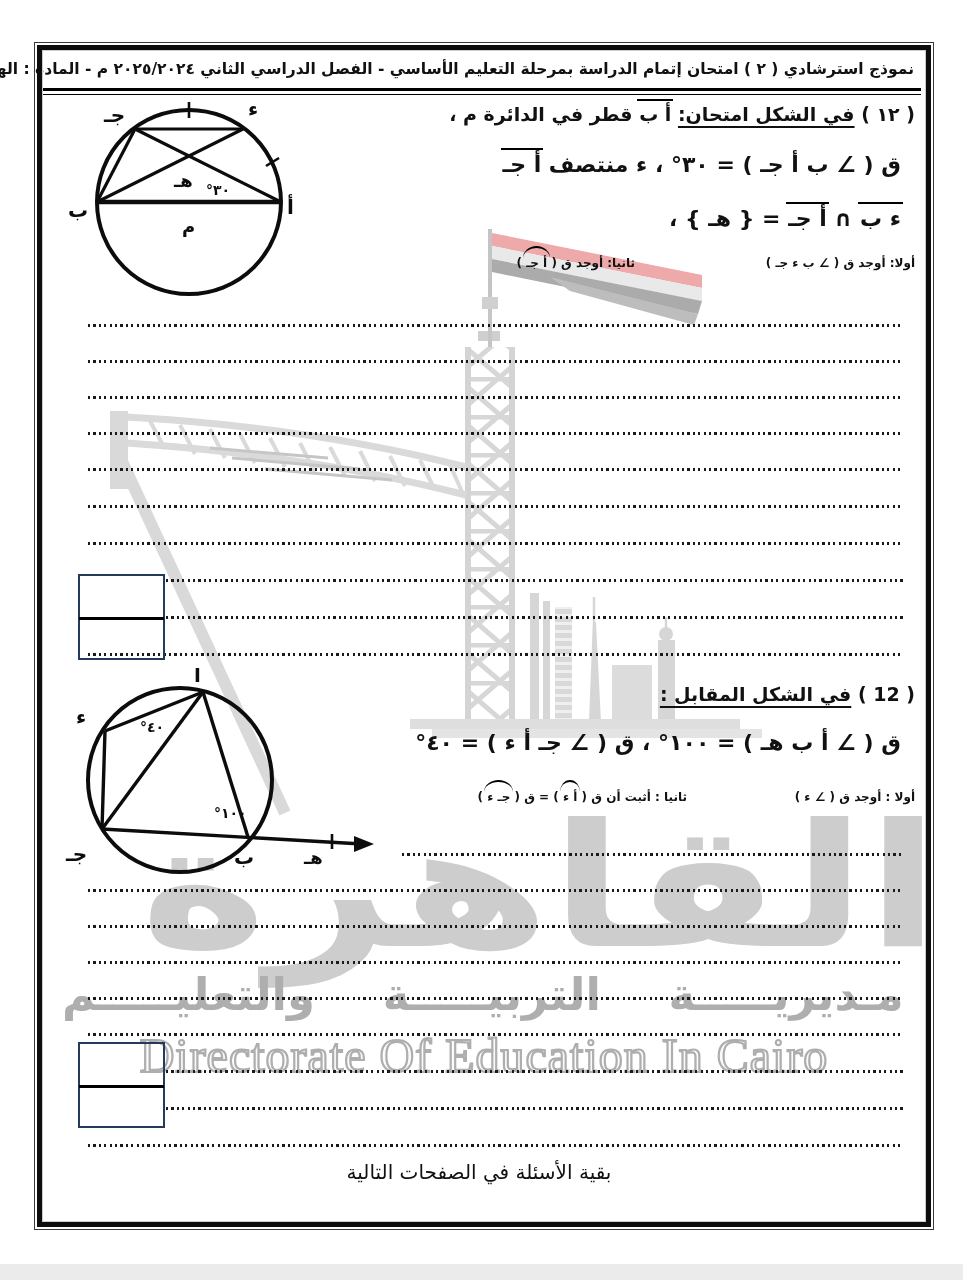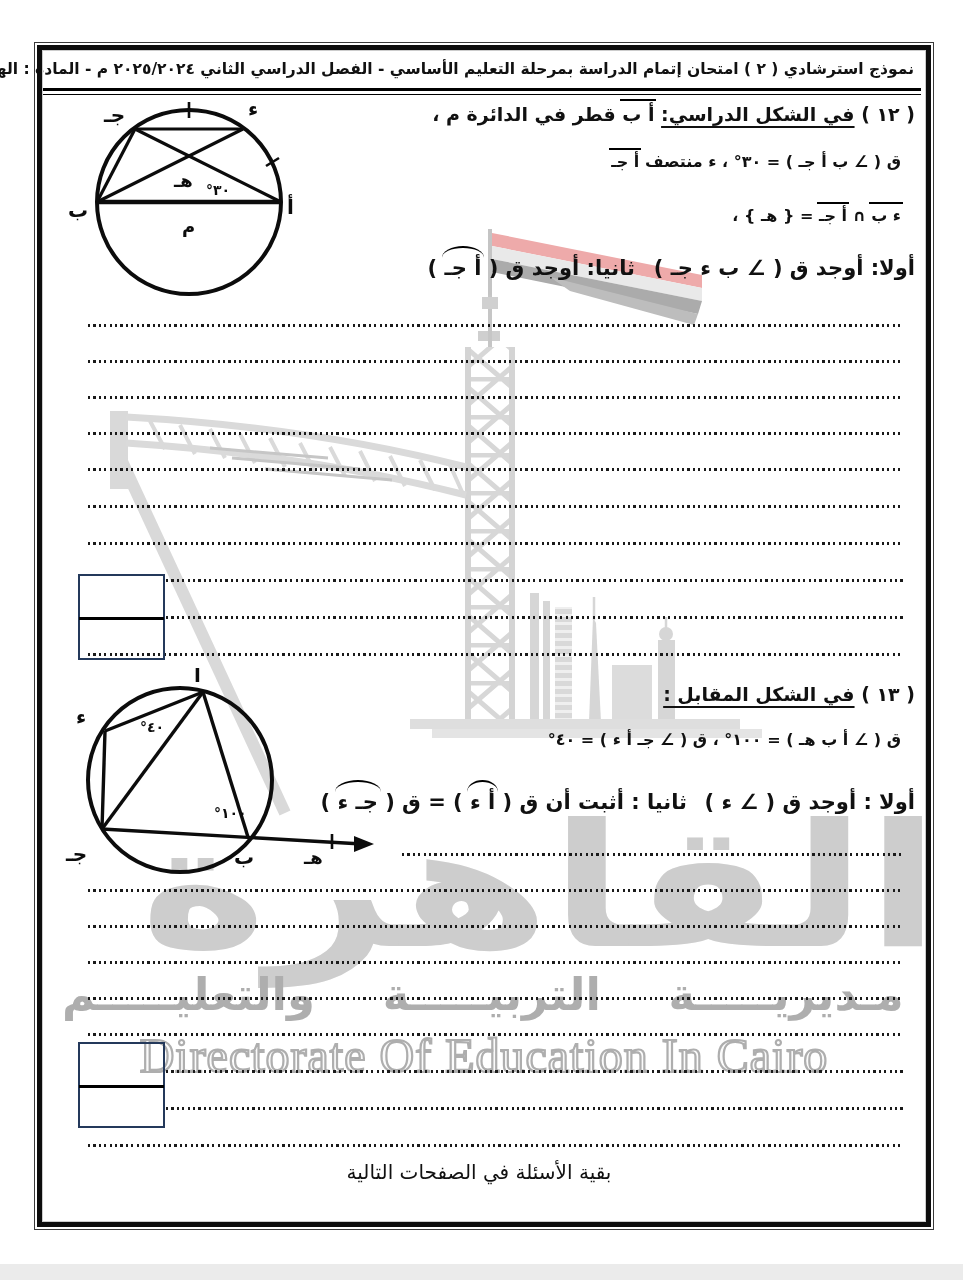--- a/index.html
+++ b/index.html
@@ -21,21 +21,21 @@
   }
   .header-row{
     position:absolute;left:50px;top:53px;width:864px;height:32px;
     direction:rtl;display:flex;justify-content:space-between;align-items:center;
     font-weight:bold;font-size:15.5px;letter-spacing:-0.2px;white-space:nowrap;z-index:2;
   }
   .rule1{position:absolute;left:42px;top:88px;width:879px;border-top:3px solid #000;z-index:2;}
   .rule2{position:absolute;left:42px;top:94px;width:879px;border-top:1.2px solid #000;z-index:2;}
   
   .t-line{position:absolute;direction:rtl;text-align:right;white-space:nowrap;font-weight:bold;z-index:2;}
-  .f19{font-size:19px;} .f22{font-size:16px;} .f20{font-size:21px;}
+  .f19{font-size:19px;} .f22{font-size:22px;} .f20{font-size:12px;}
   .ul{text-decoration:underline;text-decoration-thickness:2px;text-underline-offset:5px;}
   .ovl{position:relative;}
   .ovl::after{content:"";position:absolute;left:-2px;right:-2px;top:-4px;border-top:2.2px solid #000;}
   .arc{position:relative;}
   .arc::after{content:"";position:absolute;left:-3px;right:-3px;top:-10px;height:10px;
     border-top:2.4px solid #000;border-radius:50% 50% 0 0 / 100% 100% 0 0;}
   
   .dotl{position:absolute;height:3px;z-index:1;
     background-image:repeating-linear-gradient(to right,#1a1a1a 0 2.2px,transparent 2.2px 5.4px);}
   
@@ -123,21 +123,21 @@
   <div class="frame"></div>
   <div class="header-row">
     <span>نموذج استرشادي ( ٢ ) امتحان إتمام الدراسة بمرحلة التعليم الأساسي - الفصل الدراسي الثاني ٢٠٢٥/٢٠٢٤ م - المادة : الهندسة المستوية</span>
 
   </div>
   <div class="rule1"></div>
   <div class="rule2"></div>
 
   <div class="t-line f19" style="right:48px;top:103px">
     <span>( ١٢ )</span>
-    <span class="ul">في الشكل الدراسي:</span>
+    <span class="ul">في الشكل امتحان:</span>
     <span class="ovl">أ ب</span>
     <span>قطر في الدائرة م ،</span>
   </div>
   <div class="t-line f22" style="right:62px;top:152px">
     <span>ق ( ∠ ب أ جـ ) = ٣٠° ، ء منتصف</span>
     <span class="ovl">أ جـ</span>
   </div>
   <div class="t-line f22" style="right:62px;top:206px">
     <span class="ovl">ء ب</span>
     <span>∩</span>
@@ -190,21 +190,21 @@
   <div class="dotl" style="top:1144px;left:88px;width:815px"></div>
 
   <div class="mark-box" style="top:574px">
     <div class="divider"></div>
   </div>
   <div class="mark-box" style="top:1042px">
     <div class="divider"></div>
   </div>
 
   <div class="t-line f19" style="right:48px;top:683px">
-    <span>( ١٣ )</span>
+    <span>( 12 )</span>
     <span class="ul">في الشكل المقابل :</span>
   </div>
   <div class="t-line f22" style="right:62px;top:730px">ق ( ∠ أ ب هـ ) = ١٠٠° ، ق ( ∠ جـ أ ء ) = ٤٠°</div>
   <div class="t-line f20" style="right:48px;top:790px">أولا : أوجد ق ( ∠ ء )</div>
   <div class="t-line f20" style="right:276px;top:790px">
     <span>ثانيا : أثبت أن ق (</span>
     <span class="arc">أ ء</span>
     <span>) = ق (</span>
     <span class="arc">جـ ء</span>
     <span>)</span>

